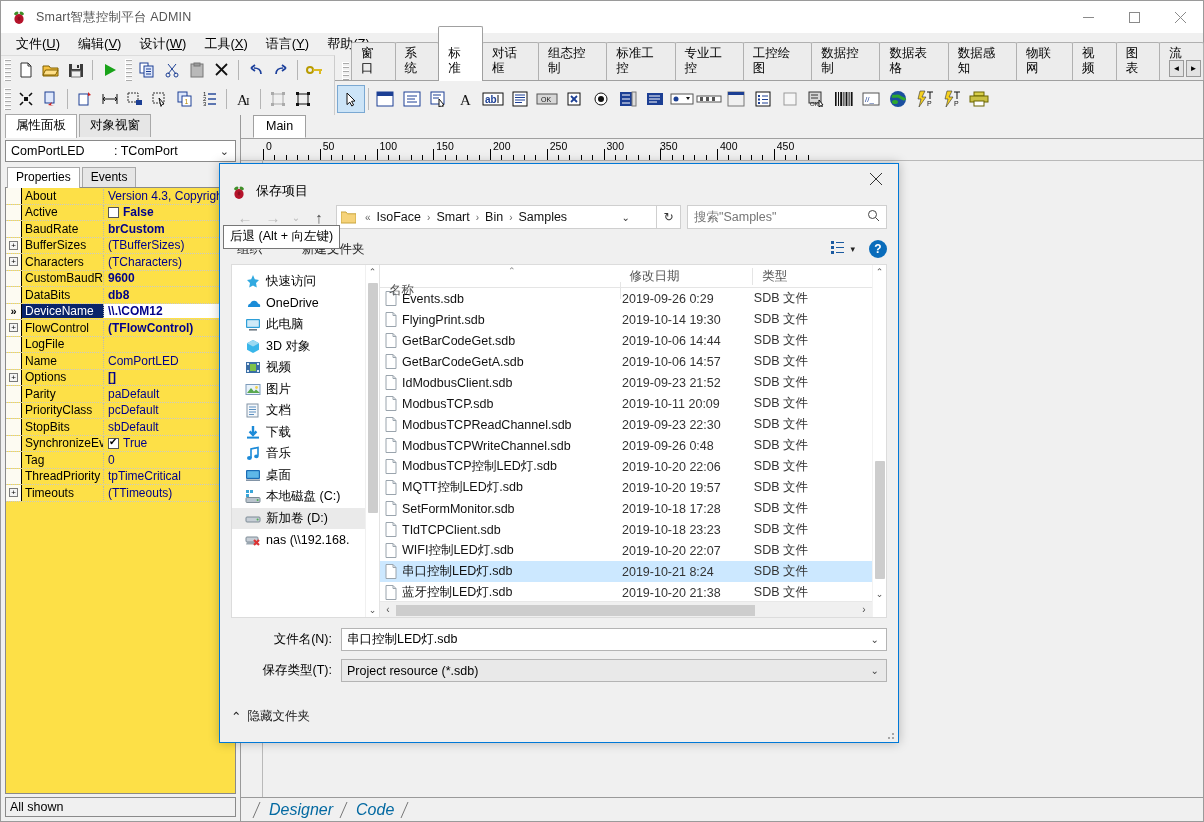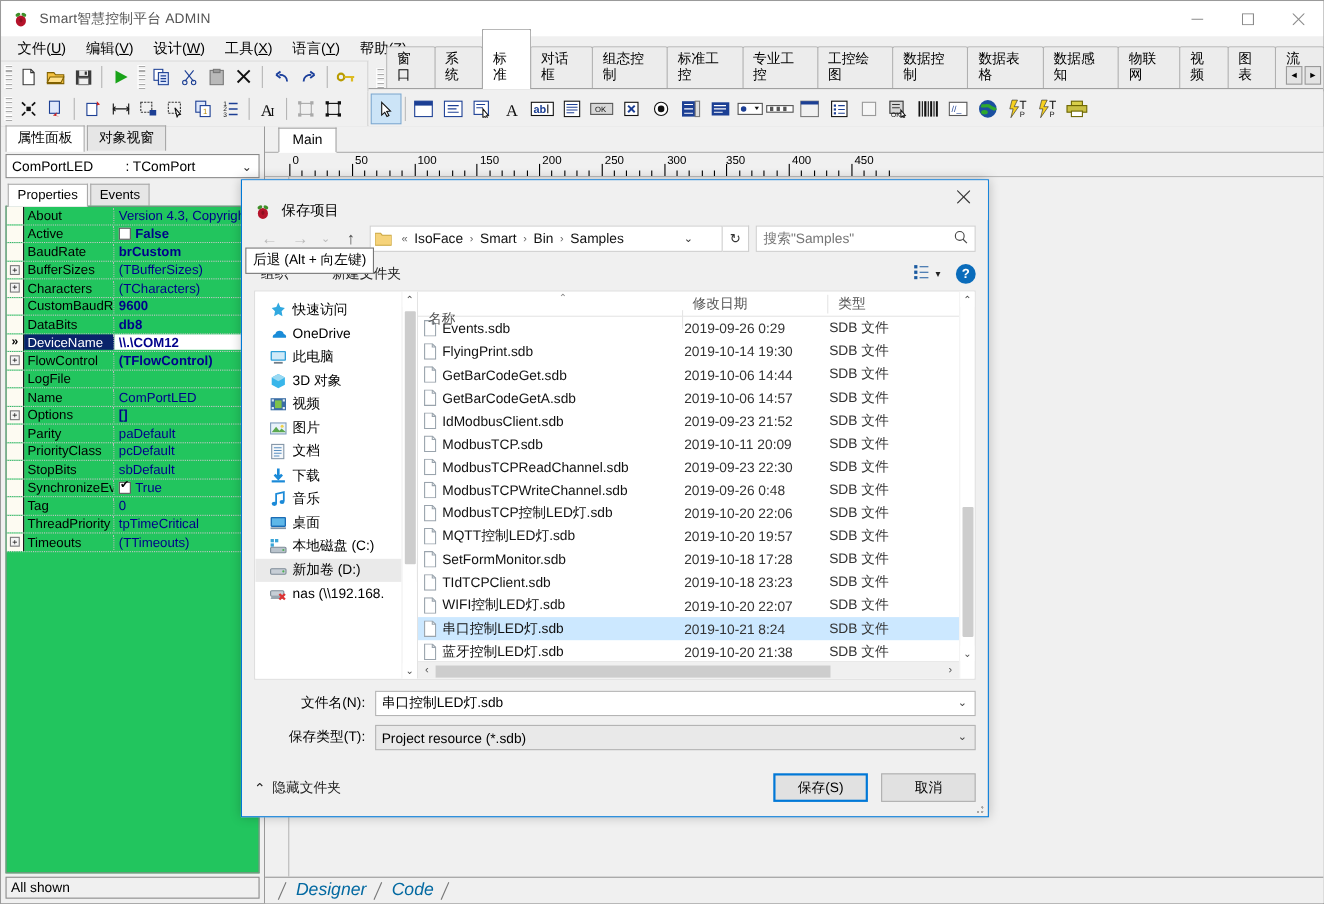--- a/index.html
+++ b/index.html
@@ -69,21 +69,21 @@
   .pp-tab.active { background:#fff; position:relative; z-index:2; padding-bottom:4px; margin-bottom:-1px; }
   .objsel { margin:3px 4px 0 4px; height:22px; background:#fff; border:1px solid #8a8a8a;
             display:flex; align-items:center; font-size:12.5px; position:relative; }
   .objsel .nm { padding-left:5px; }
   .objsel .ty { position:absolute; left:108px; color:#000; }
   .objsel .cv { position:absolute; right:6px; color:#333; font-size:11px; }
   .pg-tabs { display:flex; align-items:flex-end; height:21px; margin:4px 0 0 6px; }
   .pg-tab { font-size:12px; padding:2px 8px 3px; background:#e6e6e6; border:1px solid #a9a9a9;
             border-bottom:none; margin-right:2px; }
   .pg-tab.active { background:#fff; position:relative; z-index:2; padding-bottom:4px; margin-bottom:-1px; }
-  .grid { flex:1; margin:0 4px 0 4px; background:#22c55e; border:1px solid #8a8a8a;
+  .grid { flex:1; margin:0 4px 0 4px; background:#fde047; border:1px solid #8a8a8a;
           border-top:1px solid #8a8a8a; overflow:hidden; display:flex; flex-direction:column; }
   .grow { display:flex; height:16.5px; align-items:center; font-size:12px;
           border-bottom:1px dotted #c8c8c8; }
   .gexp { width:16px; min-width:16px; height:100%; display:flex; align-items:center;
           justify-content:center; background:#fdfbf2; border-right:1px solid #000; }
   .gexp .bx { width:9px; height:9px; border:1px solid #7a7a7a; background:#f4f4f4;
               font-size:8px; line-height:7px; text-align:center; color:#000; }
   .gexp .ar { font-weight:bold; font-size:11px; }
   .gname { width:82px; min-width:82px; padding-left:3px; border-right:1px dotted #b9b9b9;
            overflow:hidden; white-space:nowrap; }
@@ -93,21 +93,21 @@
   .grow.sel .gname { background:#0a246a; color:#fff; }
   .grow.sel .gval { background:#fff; font-weight:bold; color:#00008b; }
   .ckbox { width:11px; height:11px; border:1px solid #555; background:#fff; display:inline-block;
            position:relative; }
   .ckbox.on::after { content:"✔"; position:absolute; left:0px; top:-3px; font-size:10px; color:#000; }
   .status { height:20px; margin:3px 4px 4px 4px; background:#f0f0f0; border:1px solid #8a8a8a;
             font-size:12.5px; padding:2px 0 0 4px; }
 
   
   .rightpane { flex:1; background:#f0f0f0; display:flex; flex-direction:column; position:relative; }
-  .form-tabs { height:24px; display:flex; align-items:center; padding-left:12px; background:#f0f0f0;
+  .form-tabs { height:24px; display:flex; align-items:flex-start; padding-left:12px; background:#f0f0f0;
                border-bottom:1px solid #a0a0a0; }
   .form-tab { font-size:12.5px; padding:3px 12px 4px; background:#fff; border:1px solid #a0a0a0;
               border-bottom:1px solid #fff; margin-bottom:-1px; }
   .rulerwrap { flex:1; position:relative; background:#f0f0f0; }
   .hruler { position:absolute; left:0; right:0; top:0; height:22px; background:#f0f0f0;
             border-bottom:1px solid #b9b9b9; overflow:hidden; }
   .vruler { position:absolute; left:0; top:22px; bottom:24px; width:22px; background:#f0f0f0;
             border-right:1px solid #b9b9b9; }
   .canvas { position:absolute; left:23px; right:0; top:23px; bottom:24px; background:#f0f0f0; }
   .tickmaj { position:absolute; bottom:0; width:1px; height:11px; background:#000; }
@@ -1317,23 +1317,19 @@
           <span class="fcaret">⌄</span>
         </div>
       </div>
     </div>
 
     <div class="dlg-foot">
       <div class="hidebtn">
         <span>⌃</span>
         <span>隐藏文件夹</span>
       </div>
-      <div class="btns">
-        <div class="dbtn primary">保存(S)</div>
-        <div class="dbtn">取消</div>
-      </div>
       <div class="resize-grip"></div>
     </div>
   </div>
 
   <div class="tooltip">后退 (Alt + 向左键)</div>
 
 </div>
 
 </body></html>

